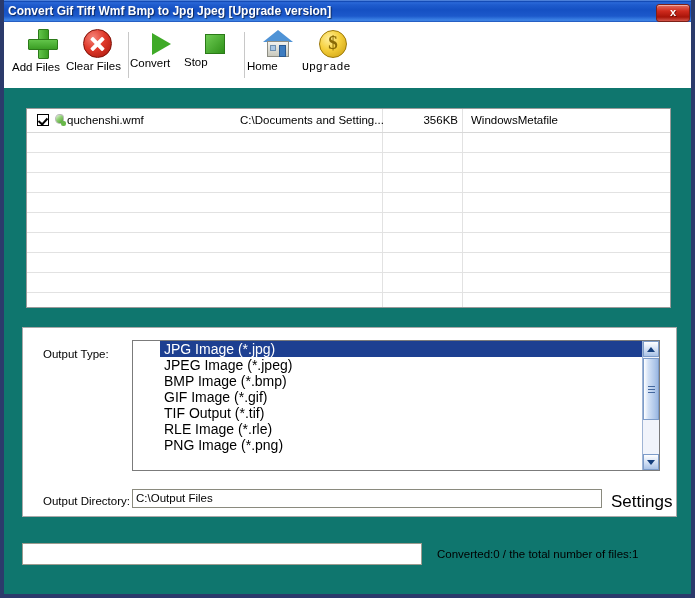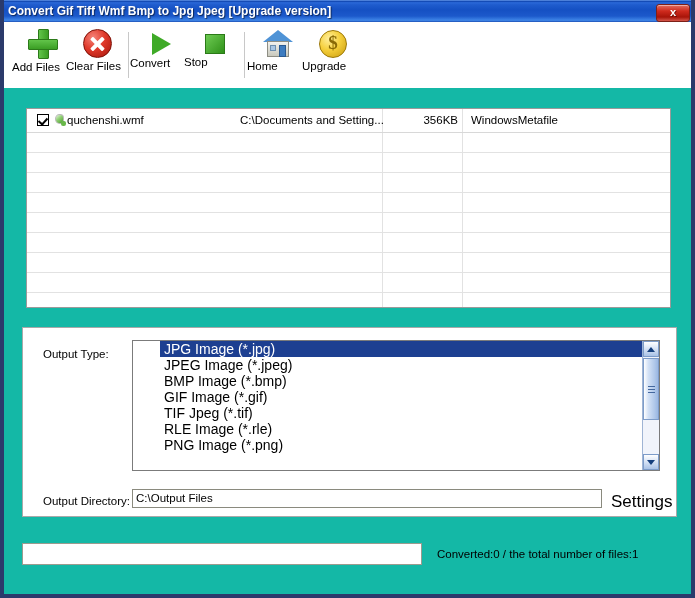--- a/index.html
+++ b/index.html
@@ -9,21 +9,21 @@
   }
   body {
     font-family: "Liberation Sans", sans-serif;
     -webkit-font-smoothing: none;
   }
   #app {
     position: relative;
     width: 695px;
     height: 598px;
     overflow: hidden;
-    background: #14b8a6;
+    background: #0f766e;
     box-sizing: border-box;
     border-left: 4px solid #2b3a6b;
     border-right: 4px solid #2b3a6b;
     border-bottom: 4px solid #2b3a6b;
   }
 
   
   .titlebar {
     position: absolute;
     left: -4px; top: 0; right: -4px;
@@ -407,21 +407,21 @@
     <div class="tool-btn" style="left:243px;">
       <div class="ico-home">
         <div class="roof"></div>
           <div class="body-h"></div>
           <div class="win-h"></div>
           <div class="door"></div>
       </div>
       <div class="tool-lbl">Home</div>
     </div>
 
-    <div class="tool-btn" style="left:298px;">
+    <div class="tool-btn" style="left:298px;font-family:Liberation Mono, monospace;">
       <div class="ico-coin"></div>
       <div class="tool-lbl">Upgrade</div>
     </div>
 
   </div>
 
   <div class="filelist">
 
     <div class="fl-row first">
       <div class="col-sep sep1"></div>
@@ -479,21 +479,21 @@
   <div class="groupbox">
 
     <div class="gb-label lbl-type">Output Type:</div>
 
     <div class="listbox">
       <div class="lb-items">
         <div class="lb-item sel">JPG Image (*.jpg)</div>
         <div class="lb-item">JPEG Image (*.jpeg)</div>
         <div class="lb-item">BMP Image (*.bmp)</div>
         <div class="lb-item">GIF Image (*.gif)</div>
-        <div class="lb-item">TIF Jpeg (*.tif)</div>
+        <div class="lb-item">TIF Output (*.tif)</div>
         <div class="lb-item">RLE Image (*.rle)</div>
         <div class="lb-item">PNG Image (*.png)</div>
       </div>
       <div class="lb-scroll">
         <div class="sb-arrow up">
             <div class="tri"></div>
           </div>
         <div class="sb-thumb">
             <div class="grip"></div>
           </div>

